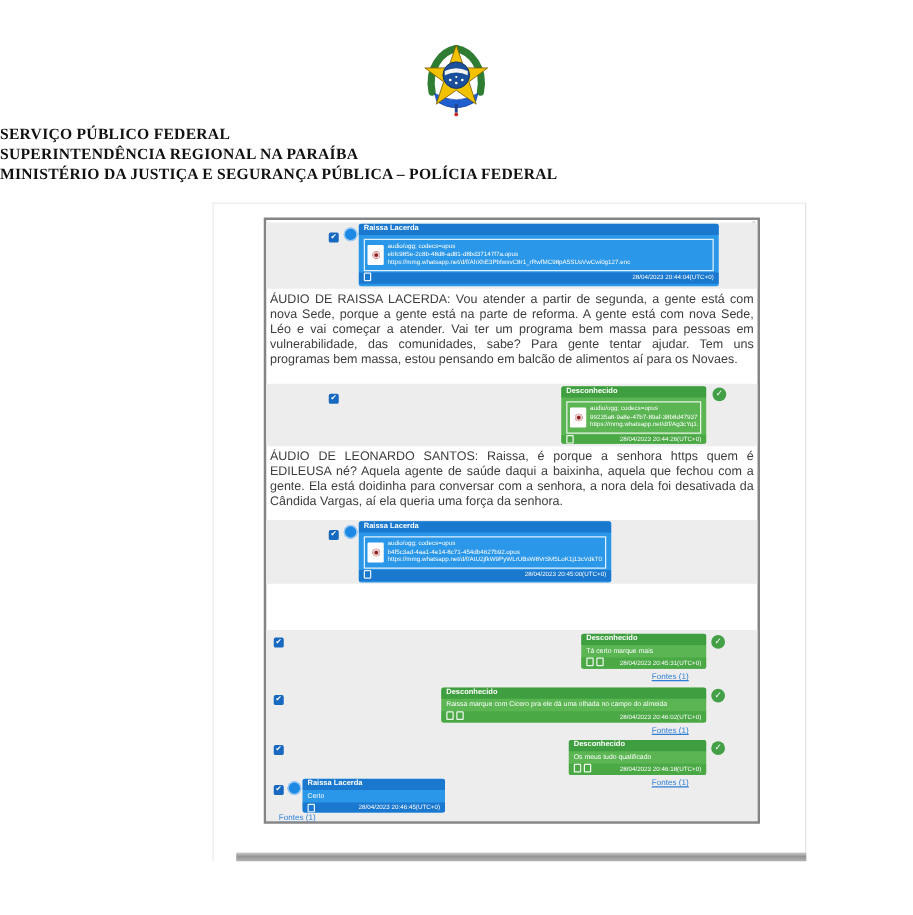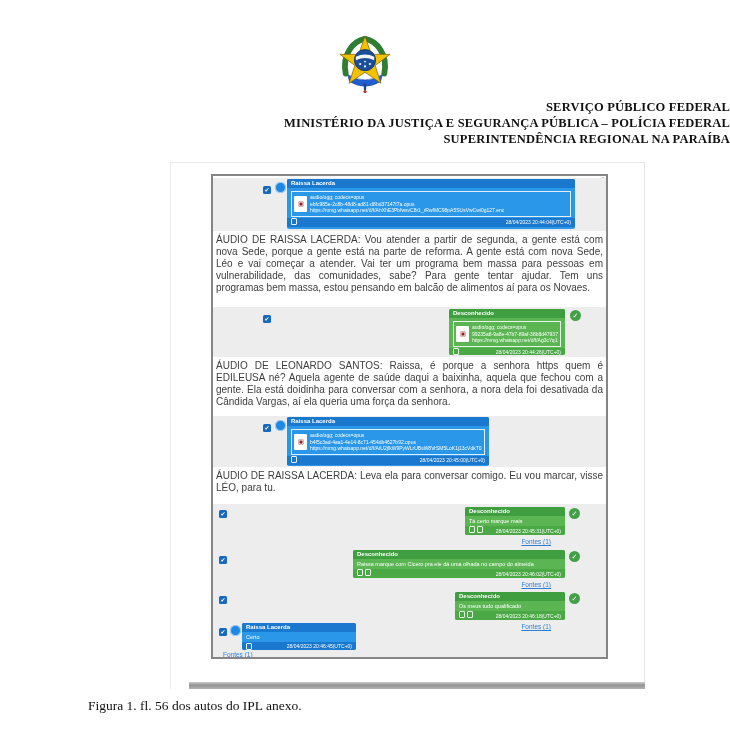--- a/index.html
+++ b/index.html
@@ -4,21 +4,21 @@
 <style>
   html,body{margin:0;padding:0;background:#fff;}
   .page{position:relative;width:730px;height:732px;background:#ffffff;overflow:hidden;
         font-family:"Liberation Serif", serif;}
 
   
   .corner{position:absolute;top:24px;right:16px;width:120px;text-align:center;
           font-family:"Liberation Sans", sans-serif;font-size:9px;line-height:12px;color:#8f9093;}
 
   
-  .letterhead{position:absolute;top:33px;left:0;width:730px;text-align:right;}
+  .letterhead{position:absolute;top:33px;left:0;width:730px;text-align:left;}
   .coat{display:block;margin:0 auto 4px auto;}
   .lh-line{font-weight:bold;color:#111;font-size:12.5px;line-height:16px;letter-spacing:.2px;}
 
   
   .fig-outer{position:absolute;left:170px;top:162px;width:473px;height:526px;background:#fff;
              border-top:1px solid #ececec;border-left:1px solid #ececec;border-right:1px solid #e4e4e4;}
   .fig-shadowbar{position:absolute;left:18px;right:-1px;bottom:0;height:7px;
                  background:linear-gradient(to bottom,#cdcdcd,#949494 45%,#b3b3b3);}
 
   
@@ -72,22 +72,22 @@
       <circle cx="30" cy="28" r="11" fill="#1b4e9b" stroke="#0d335f" stroke-width="0.8"></circle>
       <path d="M20.5,24.5 Q30,20 39.5,24.5 L39.5,28 Q30,23.5 20.5,28 Z" fill="#f5f5f5"></path>
       <circle cx="25" cy="32" r="1.1" fill="#fff"></circle>
         <circle cx="30" cy="34.5" r="1.1" fill="#fff"></circle>
       <circle cx="35" cy="32" r="1.1" fill="#fff"></circle>
         <circle cx="30" cy="29.5" r="0.9" fill="#fff"></circle>
       <rect x="28.8" y="52" width="2.4" height="7" fill="#24418c"></rect>
       <circle cx="30" cy="60.5" r="1.6" fill="#c62828"></circle>
     </svg>
     <div class="lh-line">SERVIÇO PÚBLICO FEDERAL</div>
+    <div class="lh-line">SUPERINTENDÊNCIA REGIONAL NA PARAÍBA</div>
     <div class="lh-line">MINISTÉRIO DA JUSTIÇA E SEGURANÇA PÚBLICA – POLÍCIA FEDERAL</div>
-    <div class="lh-line">SUPERINTENDÊNCIA REGIONAL NA PARAÍBA</div>
   </div>
 
   <div class="fig-outer">
     <div class="fig-box">
       <div class="scrolltick"></div>
 
       <div class="band" style="top:2px;height:53px;">
         <span class="cbx" style="left:50px;top:8px;">✔</span>
         <span class="ava blue" style="left:62px;top:4px;"></span>
         <div class="bubble blue" style="left:74px;top:1px;width:288px;height:50px;">
@@ -150,21 +150,20 @@
               <div>https://mmg.whatsapp.net/d/f/AtU2jfkW9PyWLrUBsW8VrSM5LoK1j13cVdkT01.enc</div>
             </div>
           </div>
           <div class="b-foot">
             <span class="micro-ic"></span>
             <span class="b-time">28/04/2023 20:45:00(UTC+0)</span>
           </div>
         </div>
       </div>
 
-      <div class="para" style="top:294px;">ÁUDIO DE RAISSA LACERDA: Leva ela para conversar comigo. Eu vou marcar, visse LÉO, para tu.</div>
 
       <div class="band" style="top:328px;height:153px;">
 
         <span class="cbx" style="left:6px;top:6px;">✔</span>
         <div class="bubble green" style="right:41px;top:3px;width:100px;height:28px;">
           <div class="b-head">Desconhecido</div>
           <div class="b-text">Tá certo marque mais</div>
           <div class="b-foot">
             <span><span class="micro-ic"></span><span class="micro-ic"></span></span>
             <span class="b-time">28/04/2023 20:45:31(UTC+0)</span>
@@ -207,14 +206,13 @@
             <span class="b-time">28/04/2023 20:46:45(UTC+0)</span>
           </div>
         </div>
         <span class="fontes" style="left:10px;top:147px;">Fontes (1)</span>
       </div>
     </div>
 
     <div class="fig-shadowbar"></div>
   </div>
 
-  <div class="caption">Figura 1. fl. 56 dos autos do IPL anexo.</div>
 </div>
 
 </body></html>

